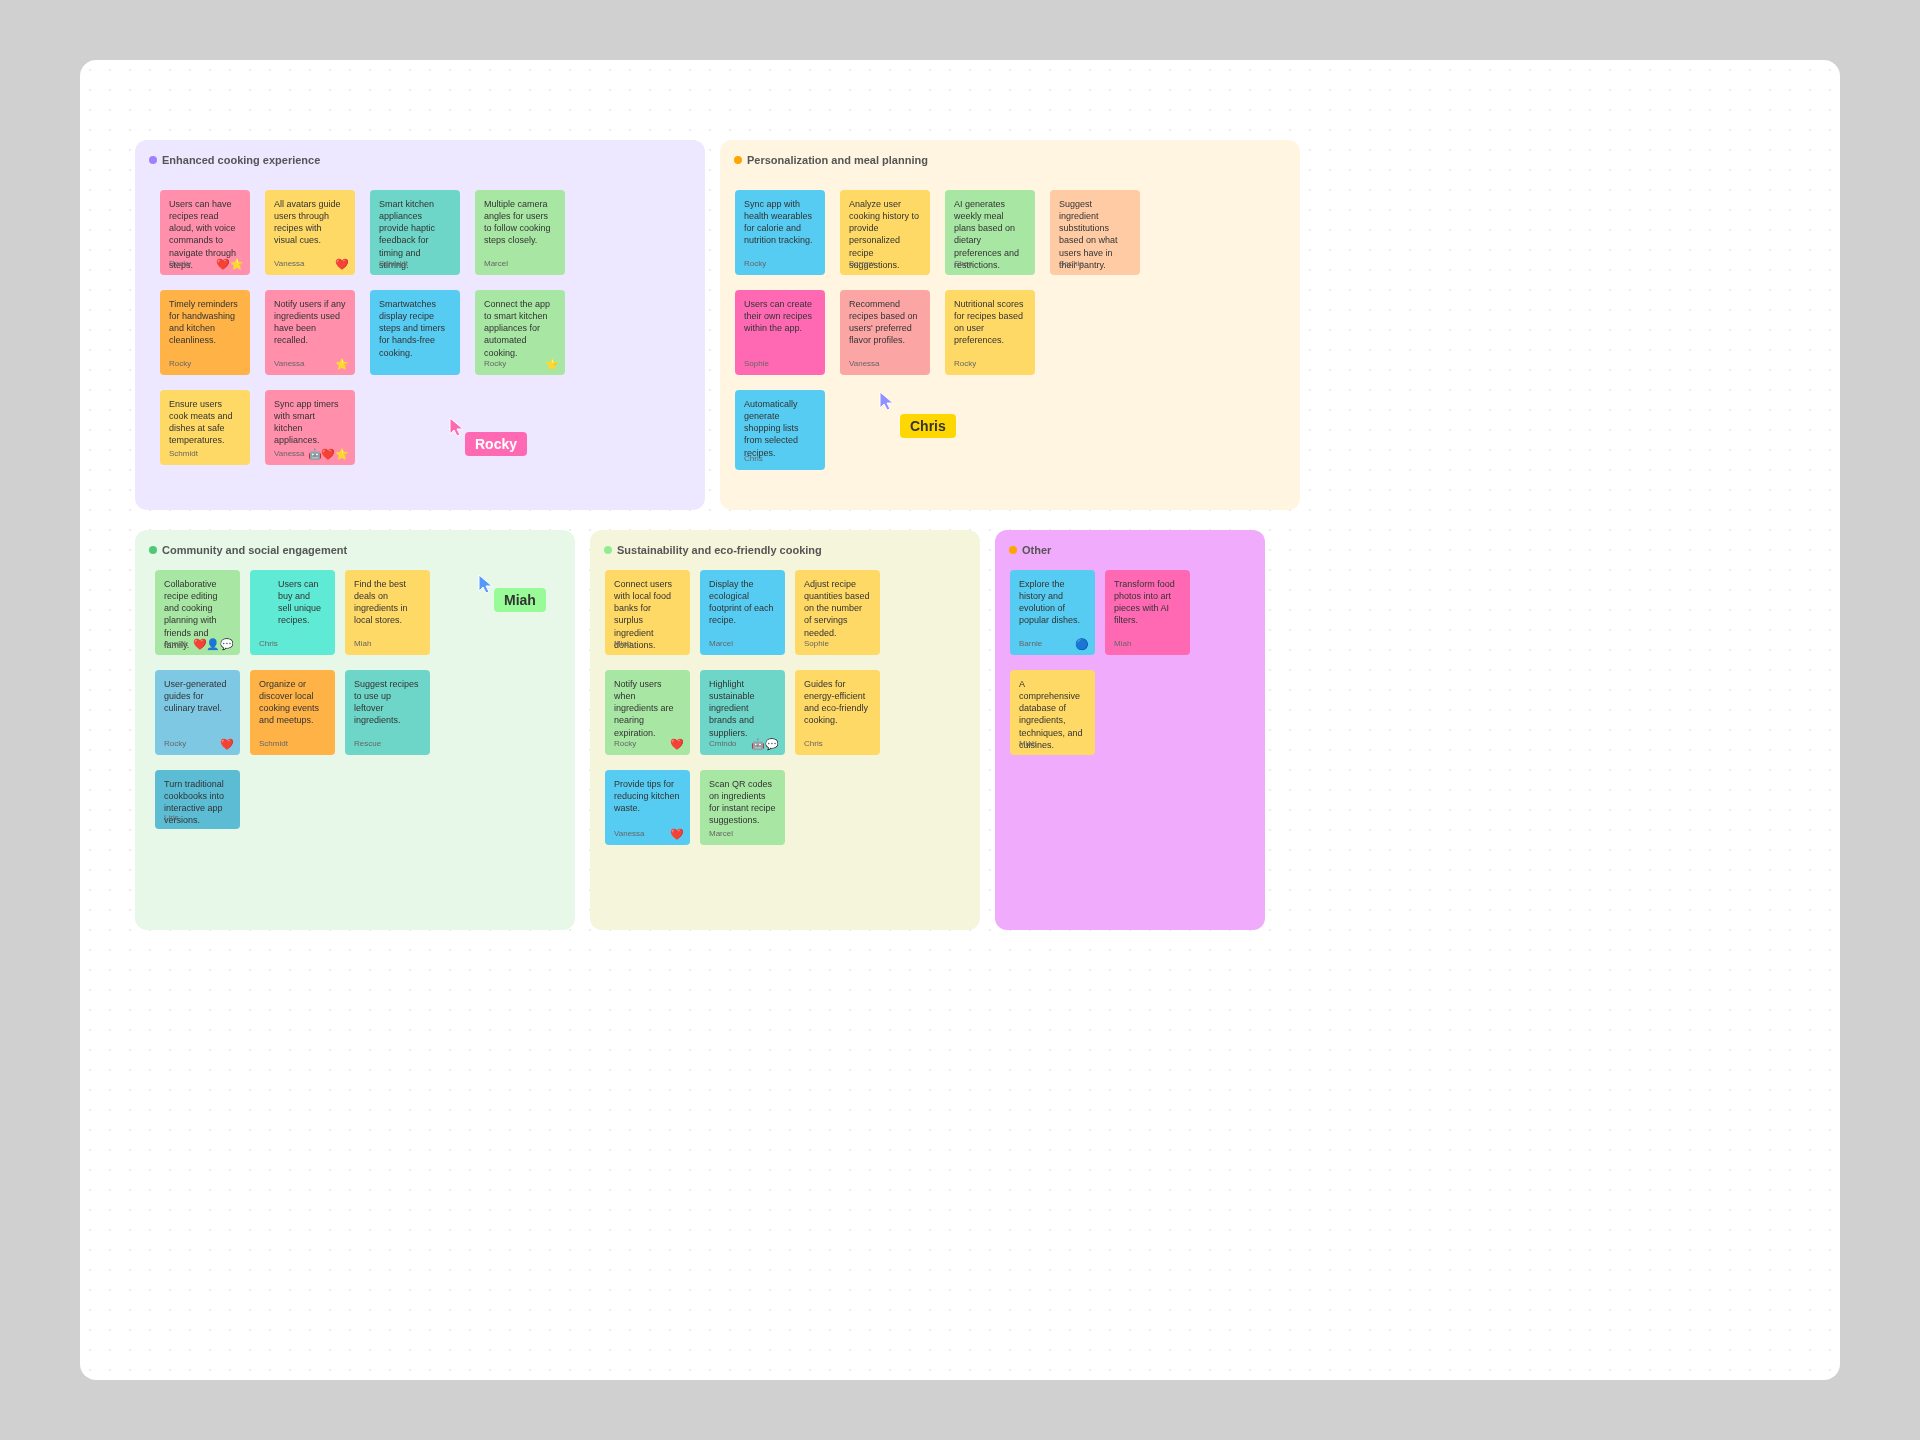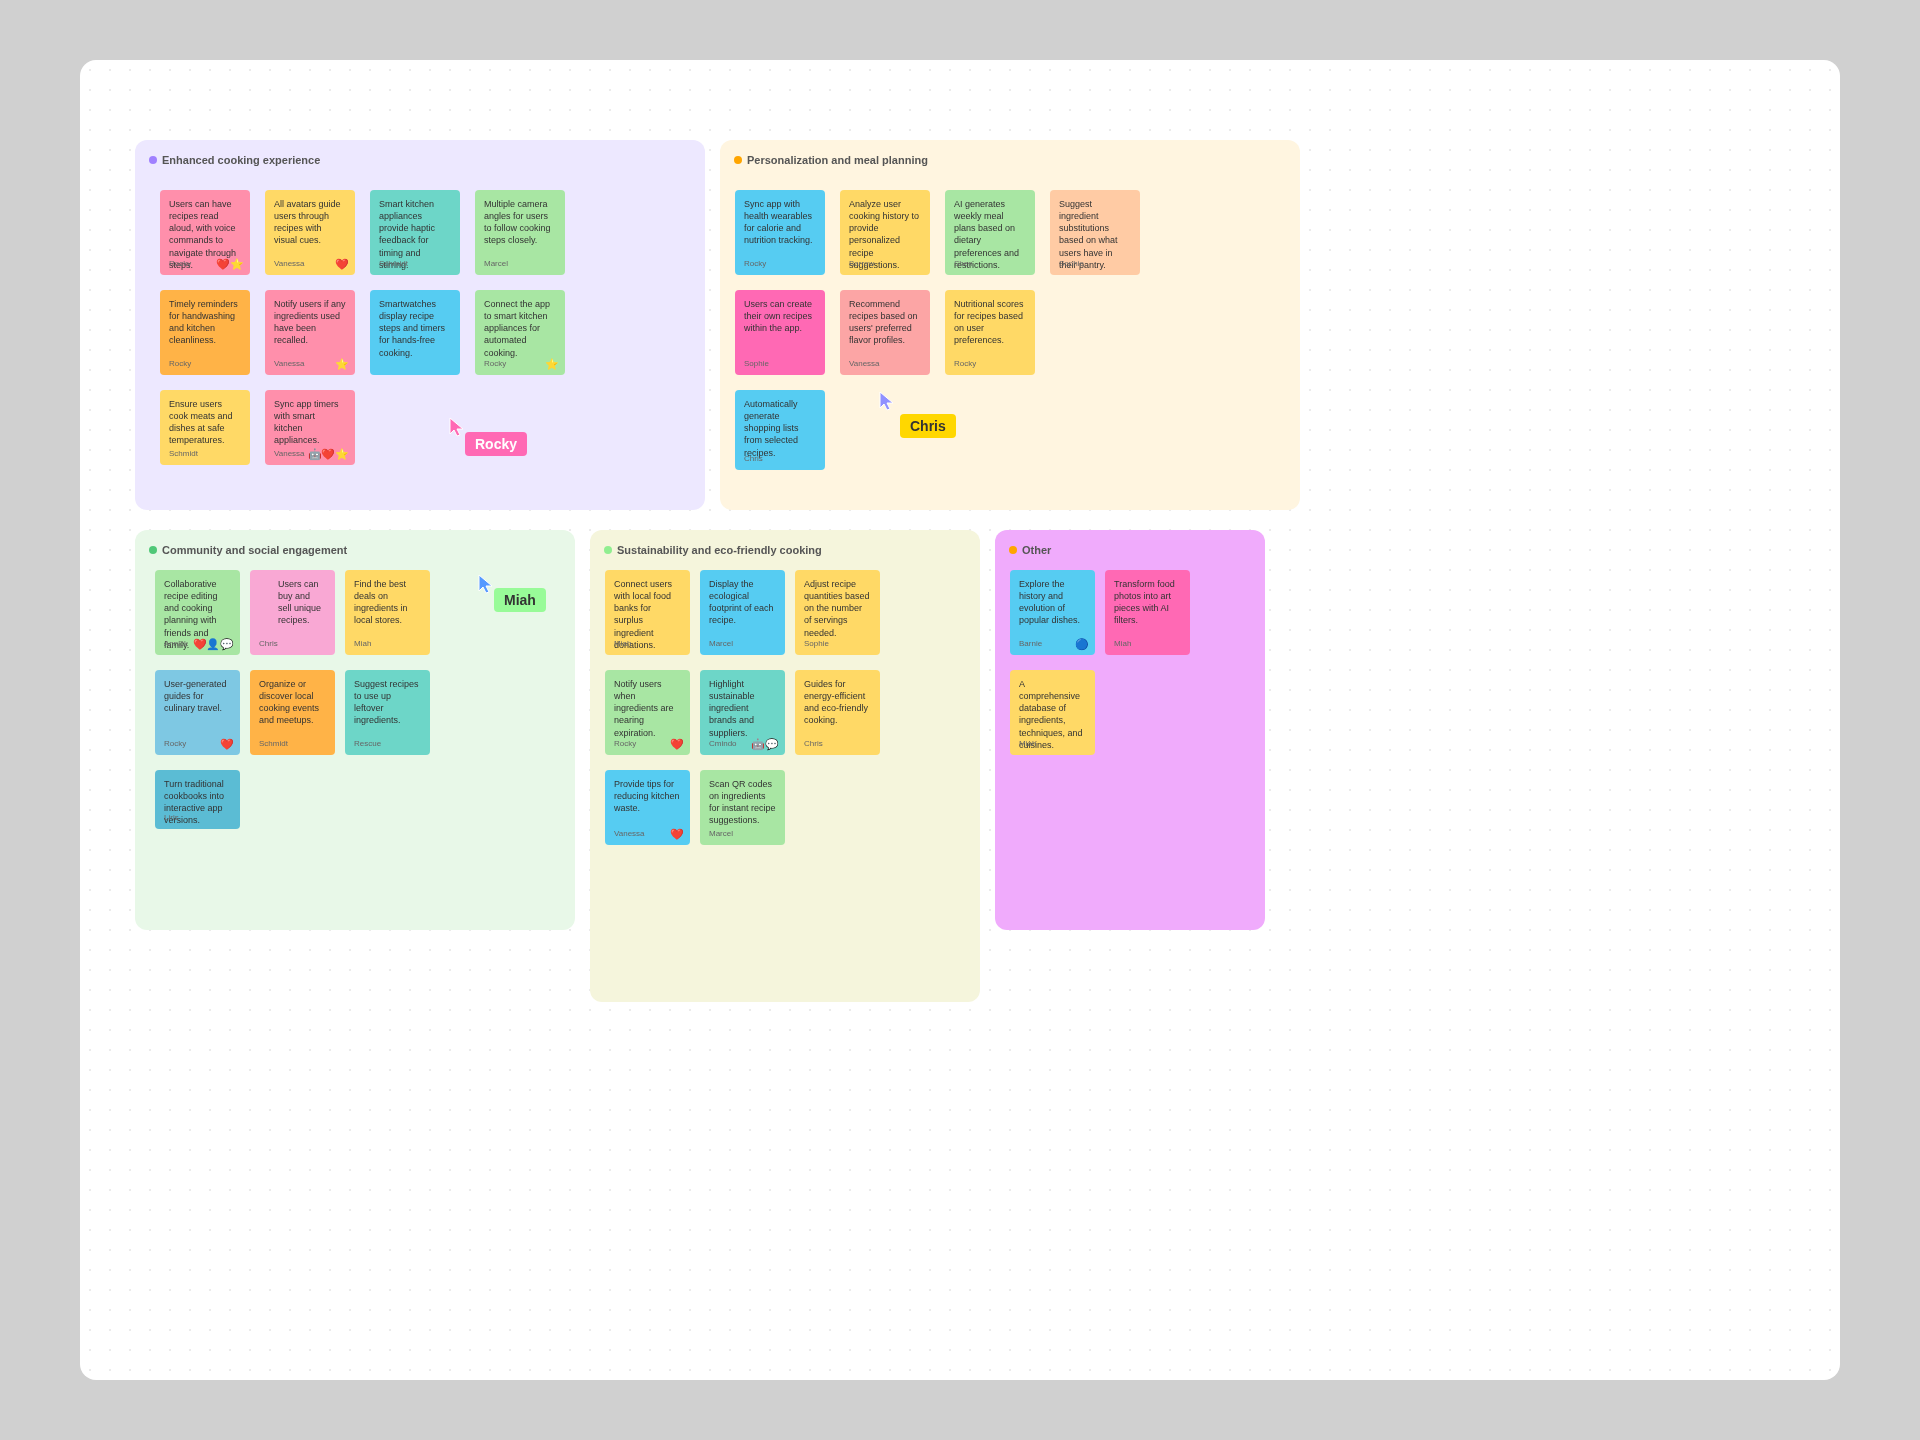--- a/index.html
+++ b/index.html
@@ -89,21 +89,21 @@
       font-weight: 700;
       color: #333;
       z-index: 100;
       white-space: nowrap;
     }
 
     
     .sec-enhanced { background: #EDE8FF; left: 55px; top: 80px; width: 570px; height: 370px; }
     .sec-personal { background: #FFF5E0; left: 640px; top: 80px; width: 580px; height: 370px; }
     .sec-community { background: #E8F8E8; left: 55px; top: 470px; width: 440px; height: 400px; }
-    .sec-sustainability { background: #F5F5DC; left: 510px; top: 470px; width: 390px; height: 472px; }
+    .sec-sustainability { background: #F5F5DC; left: 510px; top: 470px; width: 390px; height: 400px; }
     .sec-other { background: #f0abfc; left: 915px; top: 470px; width: 270px; height: 400px; }
   </style>
 </head>
 <body>
 
 <div class="main-canvas">
 
   <div class="section sec-enhanced">
     <div class="section-label">
       <span class="section-dot" style="background:#A080FF;"></span>
@@ -217,21 +217,21 @@
     </div>
     <div class="note" style="left: 655px; top: 330px; width: 90px; height: 80px; background: rgb(86, 204, 242);">
       <div>Automatically generate shopping lists from selected recipes.</div>
       <div class="author">Chris</div>
     </div>
     <div class="note" style="left: 75px; top: 510px; width: 85px; height: 85px; background: rgb(168, 230, 163);">
       <div>Collaborative recipe editing and cooking planning with friends and family.</div>
       <div class="author">Annick</div>
       <div class="emoji">❤️👤💬</div>
     </div>
-    <div class="note" style="left: 170px; top: 510px; width: 85px; height: 85px; background: #f9a8d4; padding-left: 28px;">
+    <div class="note" style="left: 170px; top: 510px; width: 85px; height: 85px; background: #5eead4; padding-left: 28px;">
       <div>Users can buy and sell unique recipes.</div>
       <div class="author">Chris</div>
     </div>
     <div class="note" style="left: 265px; top: 510px; width: 85px; height: 85px; background: rgb(255, 217, 102);">
       <div>Find the best deals on ingredients in local stores.</div>
       <div class="author">Miah</div>
     </div>
     <div class="note" style="left: 75px; top: 610px; width: 85px; height: 85px; background: rgb(126, 200, 227);">
       <div>User-generated guides for culinary travel.</div>
       <div class="author">Rocky</div>

